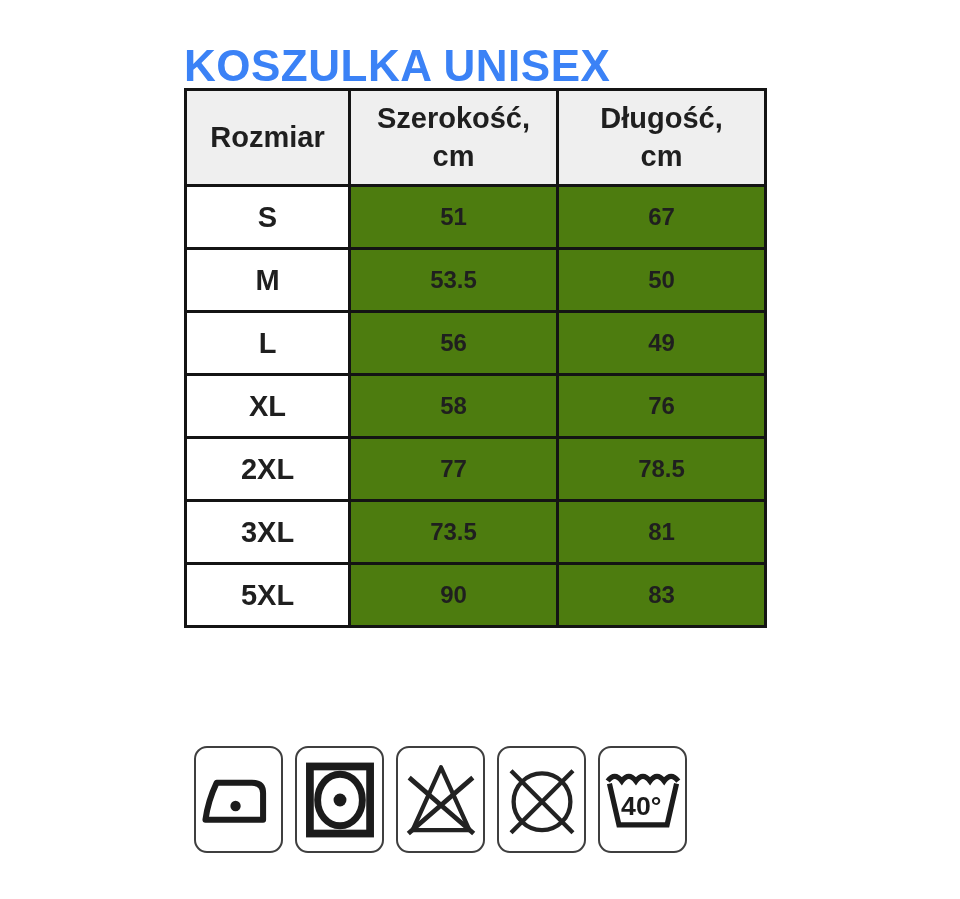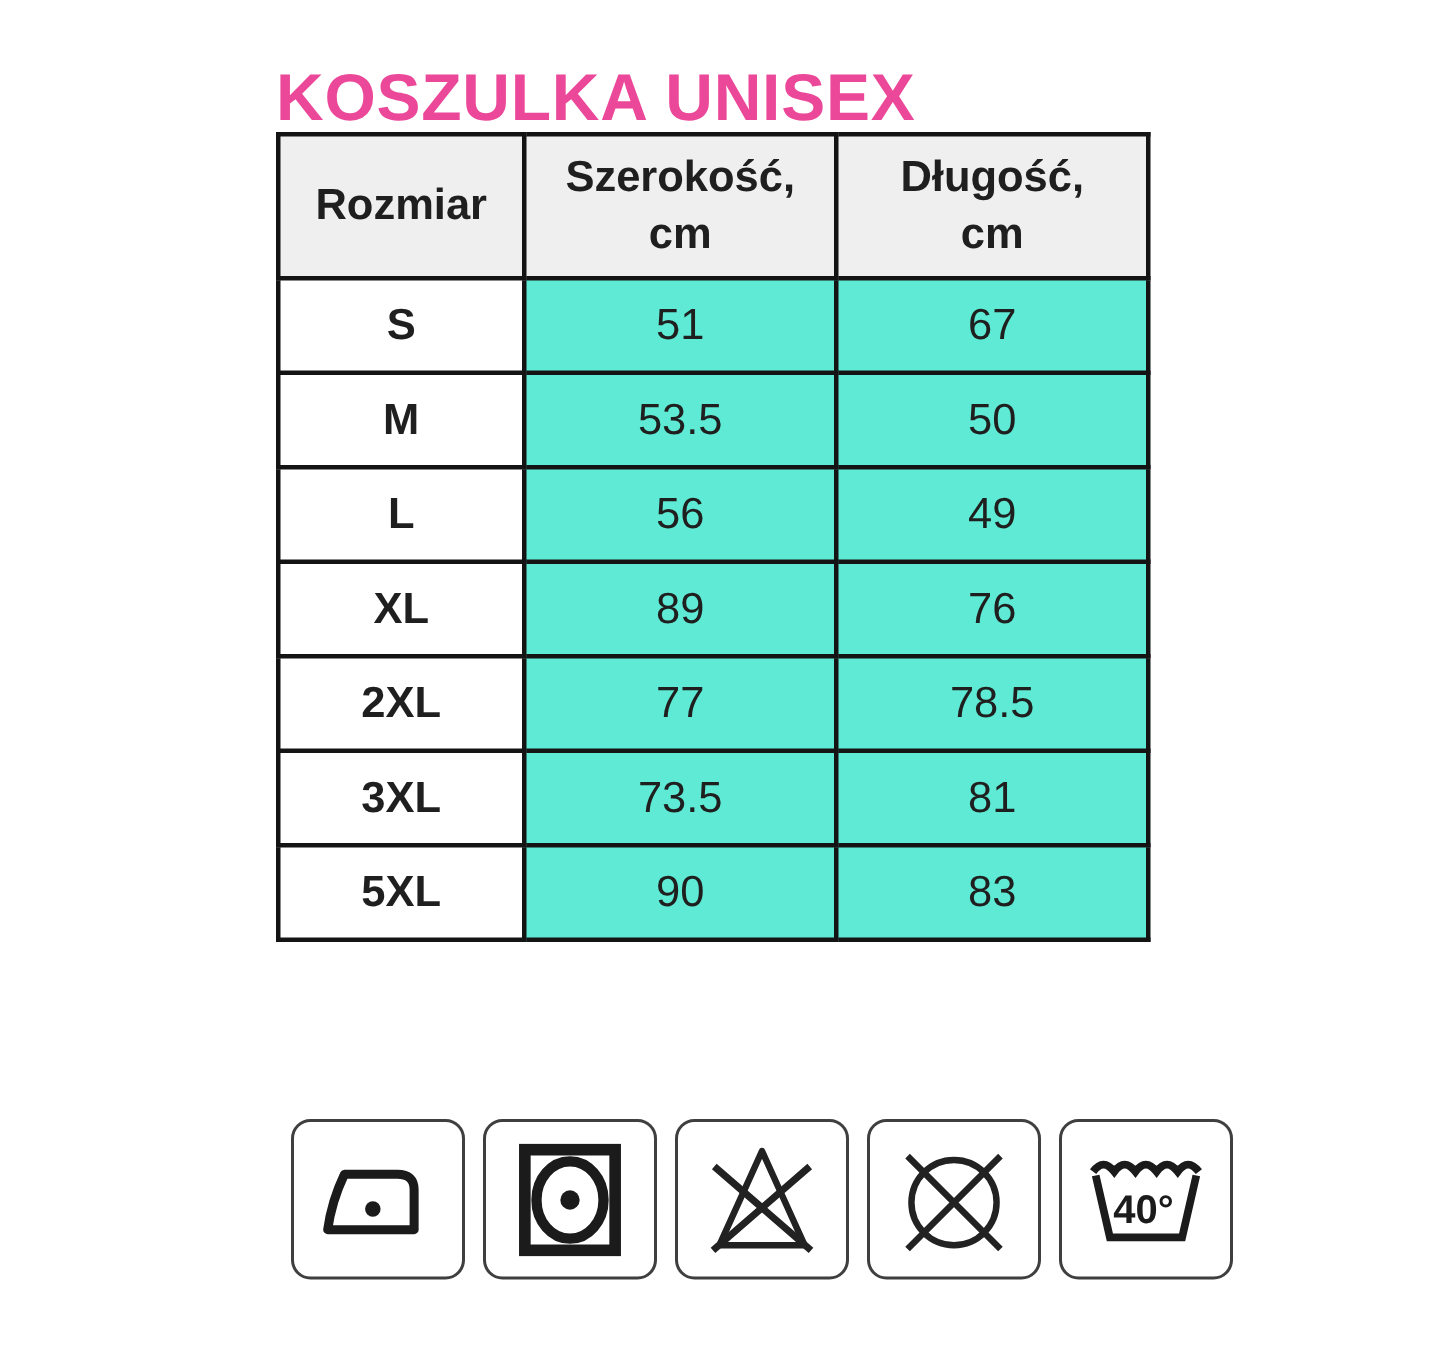--- a/index.html
+++ b/index.html
@@ -11,21 +11,21 @@
     font-family:"Liberation Sans", sans-serif;
     color:#1b1b1b;
     overflow:hidden;
   }
   .title {
     position:absolute;
     left:184px; top:44px;
     font-size:44px;
     font-weight:bold;
     letter-spacing:0.5px;
-    color:#ec4899;
+    color:#3b82f6;
     line-height:1;
   }
   table.size-table {
     position:absolute;
     left:184px; top:88px;
     width:580px;
     border-collapse:collapse;
     table-layout:fixed;
   }
   table.size-table col.c-size   { width:164px; }
@@ -46,32 +46,32 @@
     line-height:1.3;
   }
   table.size-table tbody th {
     height:63px;
     font-size:29px;
     font-weight:bold;
     background:#ffffff;
   }
   table.size-table tbody td {
     height:63px;
-    font-size:29px;
-    font-weight:normal;
-    background:#5eead4;
+    font-size:24px;
+    font-weight:bold;
+    background:#4d7c0f;
   }
   .care-row {
     position:absolute;
     left:194px; top:746px;
     display:flex;
     gap:12px;
   }
   .care-box {
-    width:116px; height:107px;
+    width:89px; height:107px;
     border:2.5px solid #3f3f3f;
     border-radius:13px;
     background:#ffffff;
     display:flex;
     align-items:center;
     justify-content:center;
   }
   .care-box svg { width:86px; height:90px; display:block; }
   .care-box svg text {
     font-family:"Liberation Sans", sans-serif;
@@ -110,21 +110,21 @@
         <td>53.5</td>
         <td>50</td>
       </tr>
       <tr>
         <th>L</th>
         <td>56</td>
         <td>49</td>
       </tr>
       <tr>
         <th>XL</th>
-        <td>89</td>
+        <td>58</td>
         <td>76</td>
       </tr>
       <tr>
         <th>2XL</th>
         <td>77</td>
         <td>78.5</td>
       </tr>
       <tr>
         <th>3XL</th>
         <td>73.5</td>

